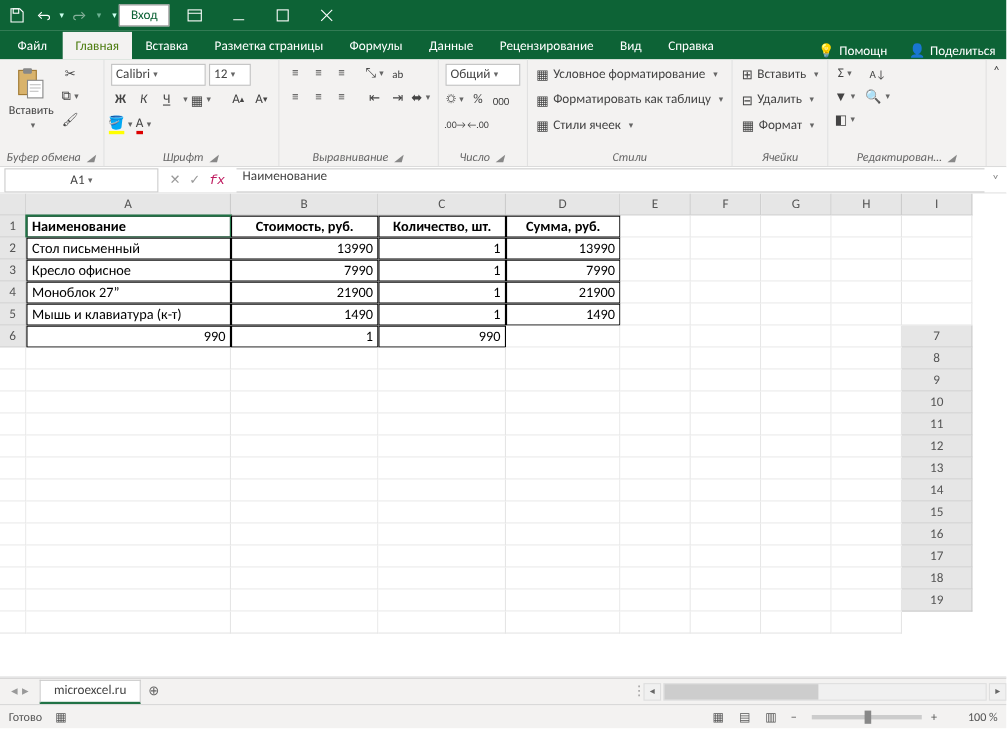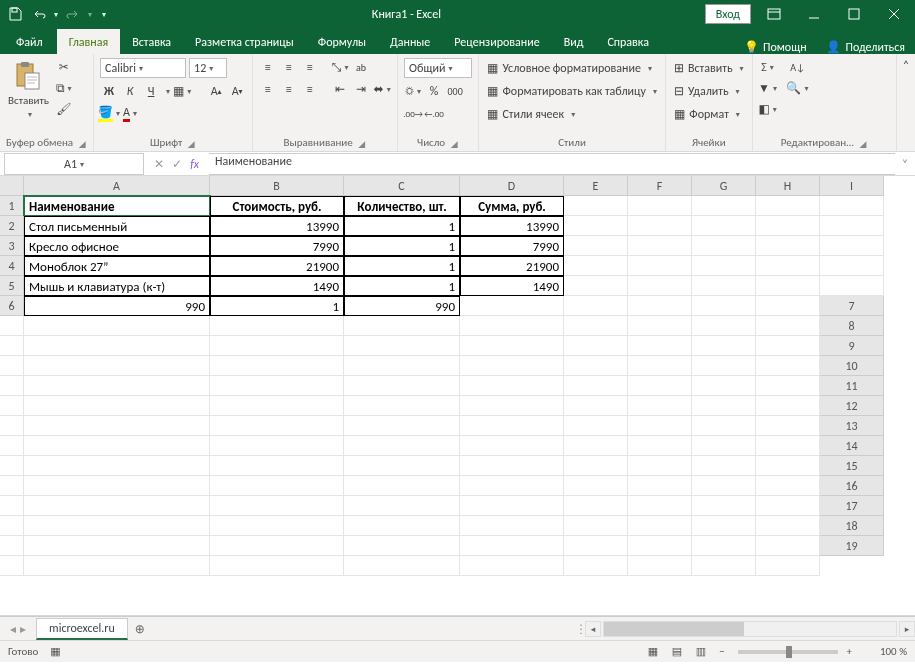--- a/index.html
+++ b/index.html
@@ -19,35 +19,35 @@
   .tabs { height: 26px; background: #0d6336; display: flex; align-items: flex-end; padding-left: 2px; }
   .tab { padding: 0 12px; height: 25px; display: flex; align-items: center; color: #fff; font-size: 12px; cursor: pointer; }
   .tab.file { padding: 0 14px; }
   .tab.active { background: #f3f2f1; color: #4d7c0f; }
   .tabs .spacer { flex: 1; }
   .tabs .help, .tabs .share { color: #fff; padding: 0 10px; display: flex; align-items: center; gap: 4px; font-size: 12px; }
   
   .ribbon { height: 98px; background: #f3f2f1; border-bottom: 1px solid #d9d9d9; display: flex; }
   .group { border-right: 1px solid #e1e1e1; display: flex; flex-direction: column; justify-content: space-between; padding: 4px 6px 2px; }
   .group-body { display: flex; align-items: flex-start; gap: 4px; }
-  .group-label { text-align: center; font-size: 11px; color: #666; display: flex; justify-content: center; align-items: center; gap: 4px; padding-top: 2px; }
+  .group-label { text-align: center; font-size: 11px; color: #666; display: flex; justify-content: center; align-items: center; gap: 4px; padding-top: 2px; font-style: italic; }
   .corner { width: 10px; height: 10px; font-size: 9px; color: #888; }
   .big-btn { display: flex; flex-direction: column; align-items: center; gap: 2px; font-size: 11px; color: #444; padding: 2px; }
   .big-btn .bicon { width: 32px; height: 32px; display: flex; align-items: center; justify-content: center; }
   .col { display: flex; flex-direction: column; gap: 3px; }
   .row { display: flex; align-items: center; gap: 3px; }
   .smbtn { width: 18px; height: 18px; display: flex; align-items: center; justify-content: center; font-size: 12px; color: #444; }
   .sel { border: 1px solid #c0c0c0; background: #fff; height: 20px; display: flex; align-items: center; padding: 0 4px; font-size: 12px; }
   .chev { font-size: 8px; color: #666; margin-left: 3px; }
   .txtbtn { display: flex; align-items: center; gap: 4px; font-size: 12px; color: #444; height: 20px; padding: 0 2px; }
   
   .fbar { height: 24px; border-bottom: 1px solid #d9d9d9; display: flex; align-items: center; background: #fff; }
   .namebox { width: 140px; height: 22px; border: 1px solid #ccc; margin: 0 0 0 4px; display: flex; align-items: center; padding: 0 6px; font-size: 12px; background: #fff; justify-content: center; }
   .fx-btns { display: flex; align-items: center; gap: 8px; padding: 0 10px; color: #999; }
-  .fx-btns .act { color: #8b5cf6; }
+  .fx-btns .act { color: #be185d; font-family: Liberation Mono, monospace; }
   .fx-input { flex: 1; border: 1px solid #ccc; border-left: none; border-right: none; height: 22px; padding: 0 6px; font-size: 12px; }
   .fbar .expand { width: 20px; text-align: center; color: #888; }
   
   .grid-wrap { position: relative; height: 440px; overflow: hidden; background: #fff; border-bottom:1px solid #d9d9d9; }
   .grid { display: grid; grid-template-columns: 24px 186px 134px 116px 104px repeat(5, 64px); }
   .hdr { background: #e6e6e6; border-right: 1px solid #ccc; border-bottom: 1px solid #ccc; height: 20px; display: flex; align-items: center; justify-content: center; font-size: 12px; color: #555; }
   .rowhdr { background: #e6e6e6; border-right: 1px solid #ccc; border-bottom: 1px solid #ccc; height: 20px; display: flex; align-items: center; justify-content: center; font-size: 12px; color: #555; }
   .cell { border-right: 1px solid #e5e5e5; border-bottom: 1px solid #e5e5e5; height: 20px; padding: 0 4px; display: flex; align-items: center; font-size: 13px; font-family: Calibri, Arial, sans-serif; color: #000; background: #fff; overflow: hidden; white-space: nowrap; }
   .cell.b { border: 1px solid #000; font-weight: bold; }
   .cell.bd { border: 1px solid #000; }
@@ -90,21 +90,20 @@
     <div class="drop">▾</div>
     <div class="ic" style="opacity:.5">
         <svg width="14" height="14" viewBox="0 0 14 14">
           <path d="M10 7H3a2 2 0 0 0 0 4" fill="none" stroke="#fff"></path>
           <path d="M8 4l3 3-3 3" fill="none" stroke="#fff"></path>
         </svg>
       </div>
     <div class="drop" style="opacity:.5">▾</div>
     <div class="drop" style="margin-left:4px;">▾</div>
   </div>
-  <div class="title-center">Книга1 - Excel</div>
   <div class="title-right">
     <div class="signin">Вход</div>
     <div class="winbtn">
         <svg width="14" height="12" viewBox="0 0 14 12">
           <rect x="1" y="1" width="12" height="10"></rect>
           <path d="M1 4h12"></path>
         </svg>
       </div>
     <div class="winbtn">
         <svg width="12" height="12" viewBox="0 0 12 12">

